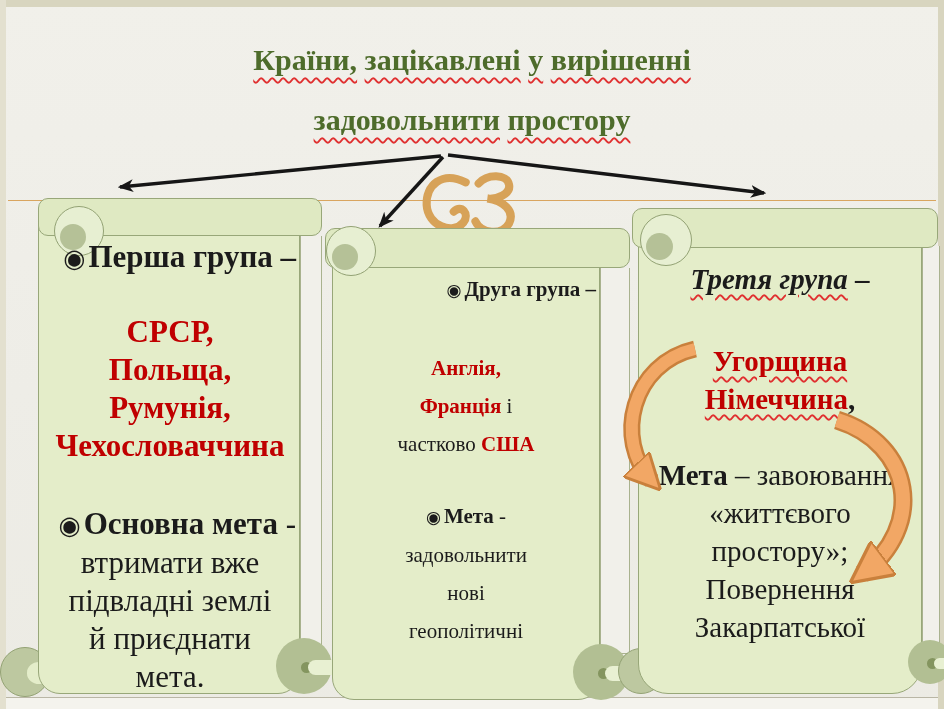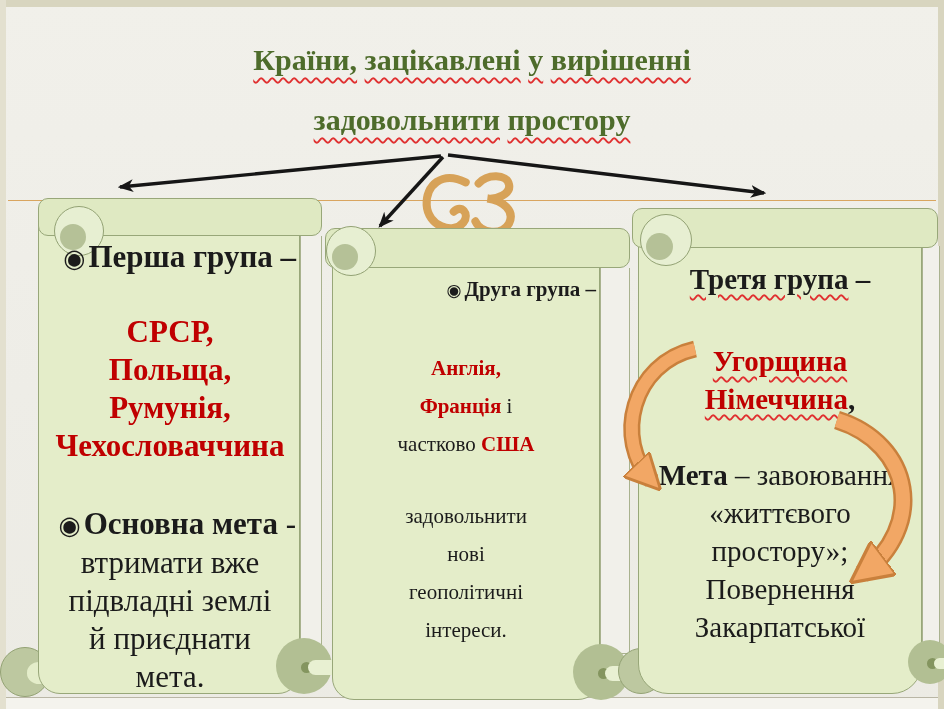--- a/index.html
+++ b/index.html
@@ -38,21 +38,21 @@
   
   .panel-text{position:absolute;z-index:15;}
   .tline{text-align:center;line-height:38px;white-space:nowrap;}
   .tline.left{text-align:right;}
   .gap{white-space:normal;}
   .p1 .tline{font-size:31px;} .p2 .tline{font-size:21px;} .p3 .tline{font-size:29px;}
   .seg.k{color:#1b1b1b;}
   .seg.kb{color:#1b1b1b;font-weight:bold;}
   .seg.r{color:#c00000;font-weight:bold;}
   .seg.kbw{color:#1b1b1b;font-weight:bold;text-decoration-line:underline;text-decoration-style:wavy;
-           text-decoration-color:#e03030;text-decoration-thickness:2px;text-underline-offset:5px;}
+           text-decoration-color:#e03030;text-decoration-thickness:2px;text-underline-offset:5px;font-style:italic;}
   .seg.rw{color:#c00000;font-weight:bold;text-decoration-line:underline;text-decoration-style:wavy;
           text-decoration-color:#e03030;text-decoration-thickness:2px;text-underline-offset:5px;}
   .bullet{font-family:"DejaVu Sans",sans-serif;font-size:0.82em;margin-right:3px;color:#1b1b1b;}
   
   #overlay{position:absolute;left:0;top:0;width:944px;height:709px;z-index:30;pointer-events:none;}
 </style>
 </head>
 <body>
 
 <div id="stage">
@@ -104,24 +104,24 @@
     <div class="sp-band" style="left:325px;top:228px;width:305px;height:40px;"></div>
     <div class="curl curl-tl" style="left:326px;top:226px;width:50px;height:50px;"></div>
     <div class="curl curl-b" style="left:573px;top:644px;width:56px;height:56px;"></div>
     <div class="panel-text" style="left:336px;top:270px;width:260px;">
         <div class="tline left"><span class="bullet">◉</span><span class="seg kb">Друга група –</span></div>
         <div class="gap" style="height: 40px;"></div>
         <div class="tline"><span class="seg r">Англія,</span></div>
         <div class="tline"><span class="seg r">Франція</span><span class="seg k"> і</span></div>
         <div class="tline"><span class="seg k">частково </span><span class="seg r">США</span></div>
         <div class="gap" style="height: 34px;"></div>
+        <div class="tline"><span class="bullet">◉</span><span class="seg kb">Мета</span><span class="seg k"> -</span></div>
         <div class="tline"><span class="seg k">задовольнити</span></div>
         <div class="tline"><span class="seg k">нові</span></div>
         <div class="tline"><span class="seg k">геополітичні</span></div>
-        <div class="tline"><span class="seg k">інтереси.</span></div>
       </div>
   </div>
 
   <div class="sp p3">
     <div class="curl curl-bl" style="left:618px;top:648px;width:46px;height:46px;"></div>
     <div class="sp-body" style="left:638px;top:210px;width:284px;height:484px;border-radius:12px 12px 30px 30px;"></div>
     <div class="sp-strip" style="left:922px;top:246px;width:18px;height:404px;"></div>
     <div class="sp-band" style="left:632px;top:208px;width:306px;height:40px;"></div>
     <div class="curl curl-tl" style="left:640px;top:214px;width:52px;height:52px;"></div>
     <div class="curl curl-b" style="left:908px;top:640px;width:44px;height:44px;"></div>

